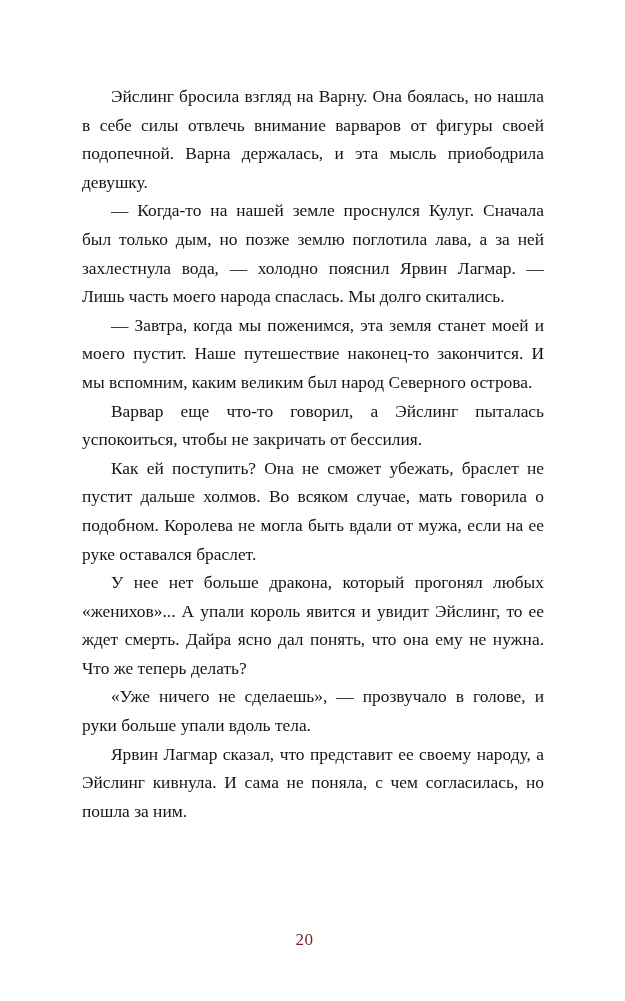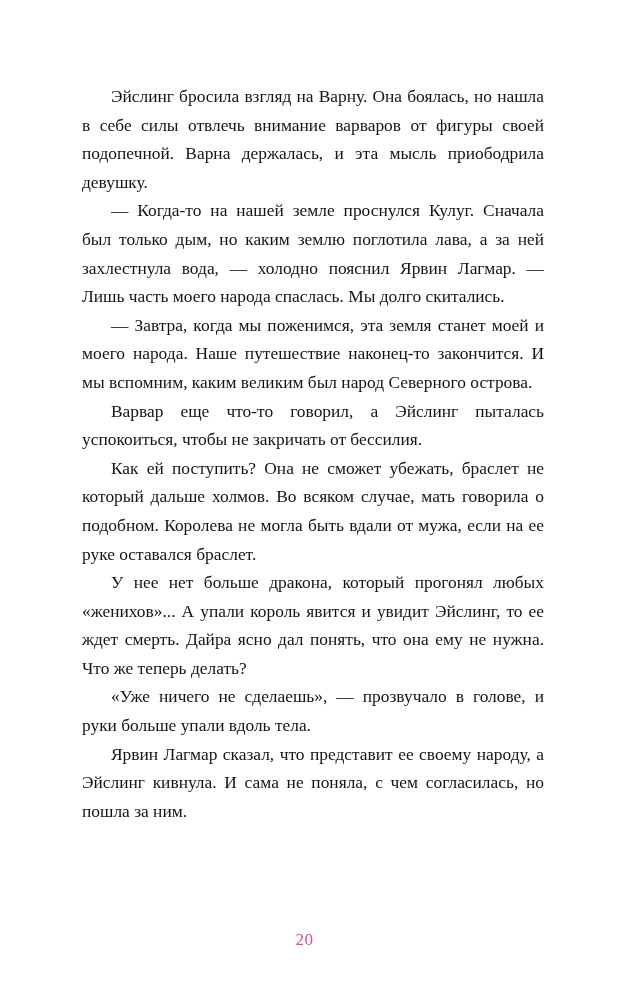--- a/index.html
+++ b/index.html
@@ -43,32 +43,32 @@
   p.para.dialogue {
     text-indent: 29px;
   }
   .folio {
     position: absolute;
     left: 0;
     top: 918px;
     width: 609px;
     text-align: center;
     font-size: 17px;
-    color: #ec4899;
+    color: #7f1d1d;
     letter-spacing: 0.5px;
   }
 </style>
 </head>
 <body>
 
 <div class="page">
   <div class="text-column">
     <p class="para">Эйслинг бросила взгляд на Варну. Она боялась, но нашла в себе силы отвлечь внимание варваров от фигуры своей подопечной. Варна держалась, и эта мысль приободрила девушку.</p>
-    <p class="para dialogue">— Когда-то на нашей земле проснулся Кулуг. Сначала был только дым, но каким землю поглотила лава, а за ней захлестнула вода, — холодно пояснил Ярвин Лагмар. — Лишь часть моего народа спаслась. Мы долго скитались.</p>
-    <p class="para dialogue">— Завтра, когда мы поженимся, эта земля станет моей и моего народа. Наше путешествие наконец-то закончится. И мы вспомним, каким великим был народ Северного острова.</p>
+    <p class="para dialogue">— Когда-то на нашей земле проснулся Кулуг. Сначала был только дым, но позже землю поглотила лава, а за ней захлестнула вода, — холодно пояснил Ярвин Лагмар. — Лишь часть моего народа спаслась. Мы долго скитались.</p>
+    <p class="para dialogue">— Завтра, когда мы поженимся, эта земля станет моей и моего пустит. Наше путешествие наконец-то закончится. И мы вспомним, каким великим был народ Северного острова.</p>
     <p class="para">Варвар еще что-то говорил, а Эйслинг пыталась успокоиться, чтобы не закричать от бессилия.</p>
-    <p class="para">Как ей поступить? Она не сможет убежать, браслет не который дальше холмов. Во всяком случае, мать говорила о подобном. Королева не могла быть вдали от мужа, если на ее руке оставался браслет.</p>
+    <p class="para">Как ей поступить? Она не сможет убежать, браслет не пустит дальше холмов. Во всяком случае, мать говорила о подобном. Королева не могла быть вдали от мужа, если на ее руке оставался браслет.</p>
     <p class="para">У нее нет больше дракона, который прогонял любых «женихов»... А упали король явится и увидит Эйслинг, то ее ждет смерть. Дайра ясно дал понять, что она ему не нужна. Что же теперь делать?</p>
     <p class="para">«Уже ничего не сделаешь», — прозвучало в голове, и руки больше упали вдоль тела.</p>
     <p class="para">Ярвин Лагмар сказал, что представит ее своему народу, а Эйслинг кивнула. И сама не поняла, с чем согласилась, но пошла за ним.</p>
   </div>
   <div class="folio">20</div>
 </div>
 
 </body></html>

